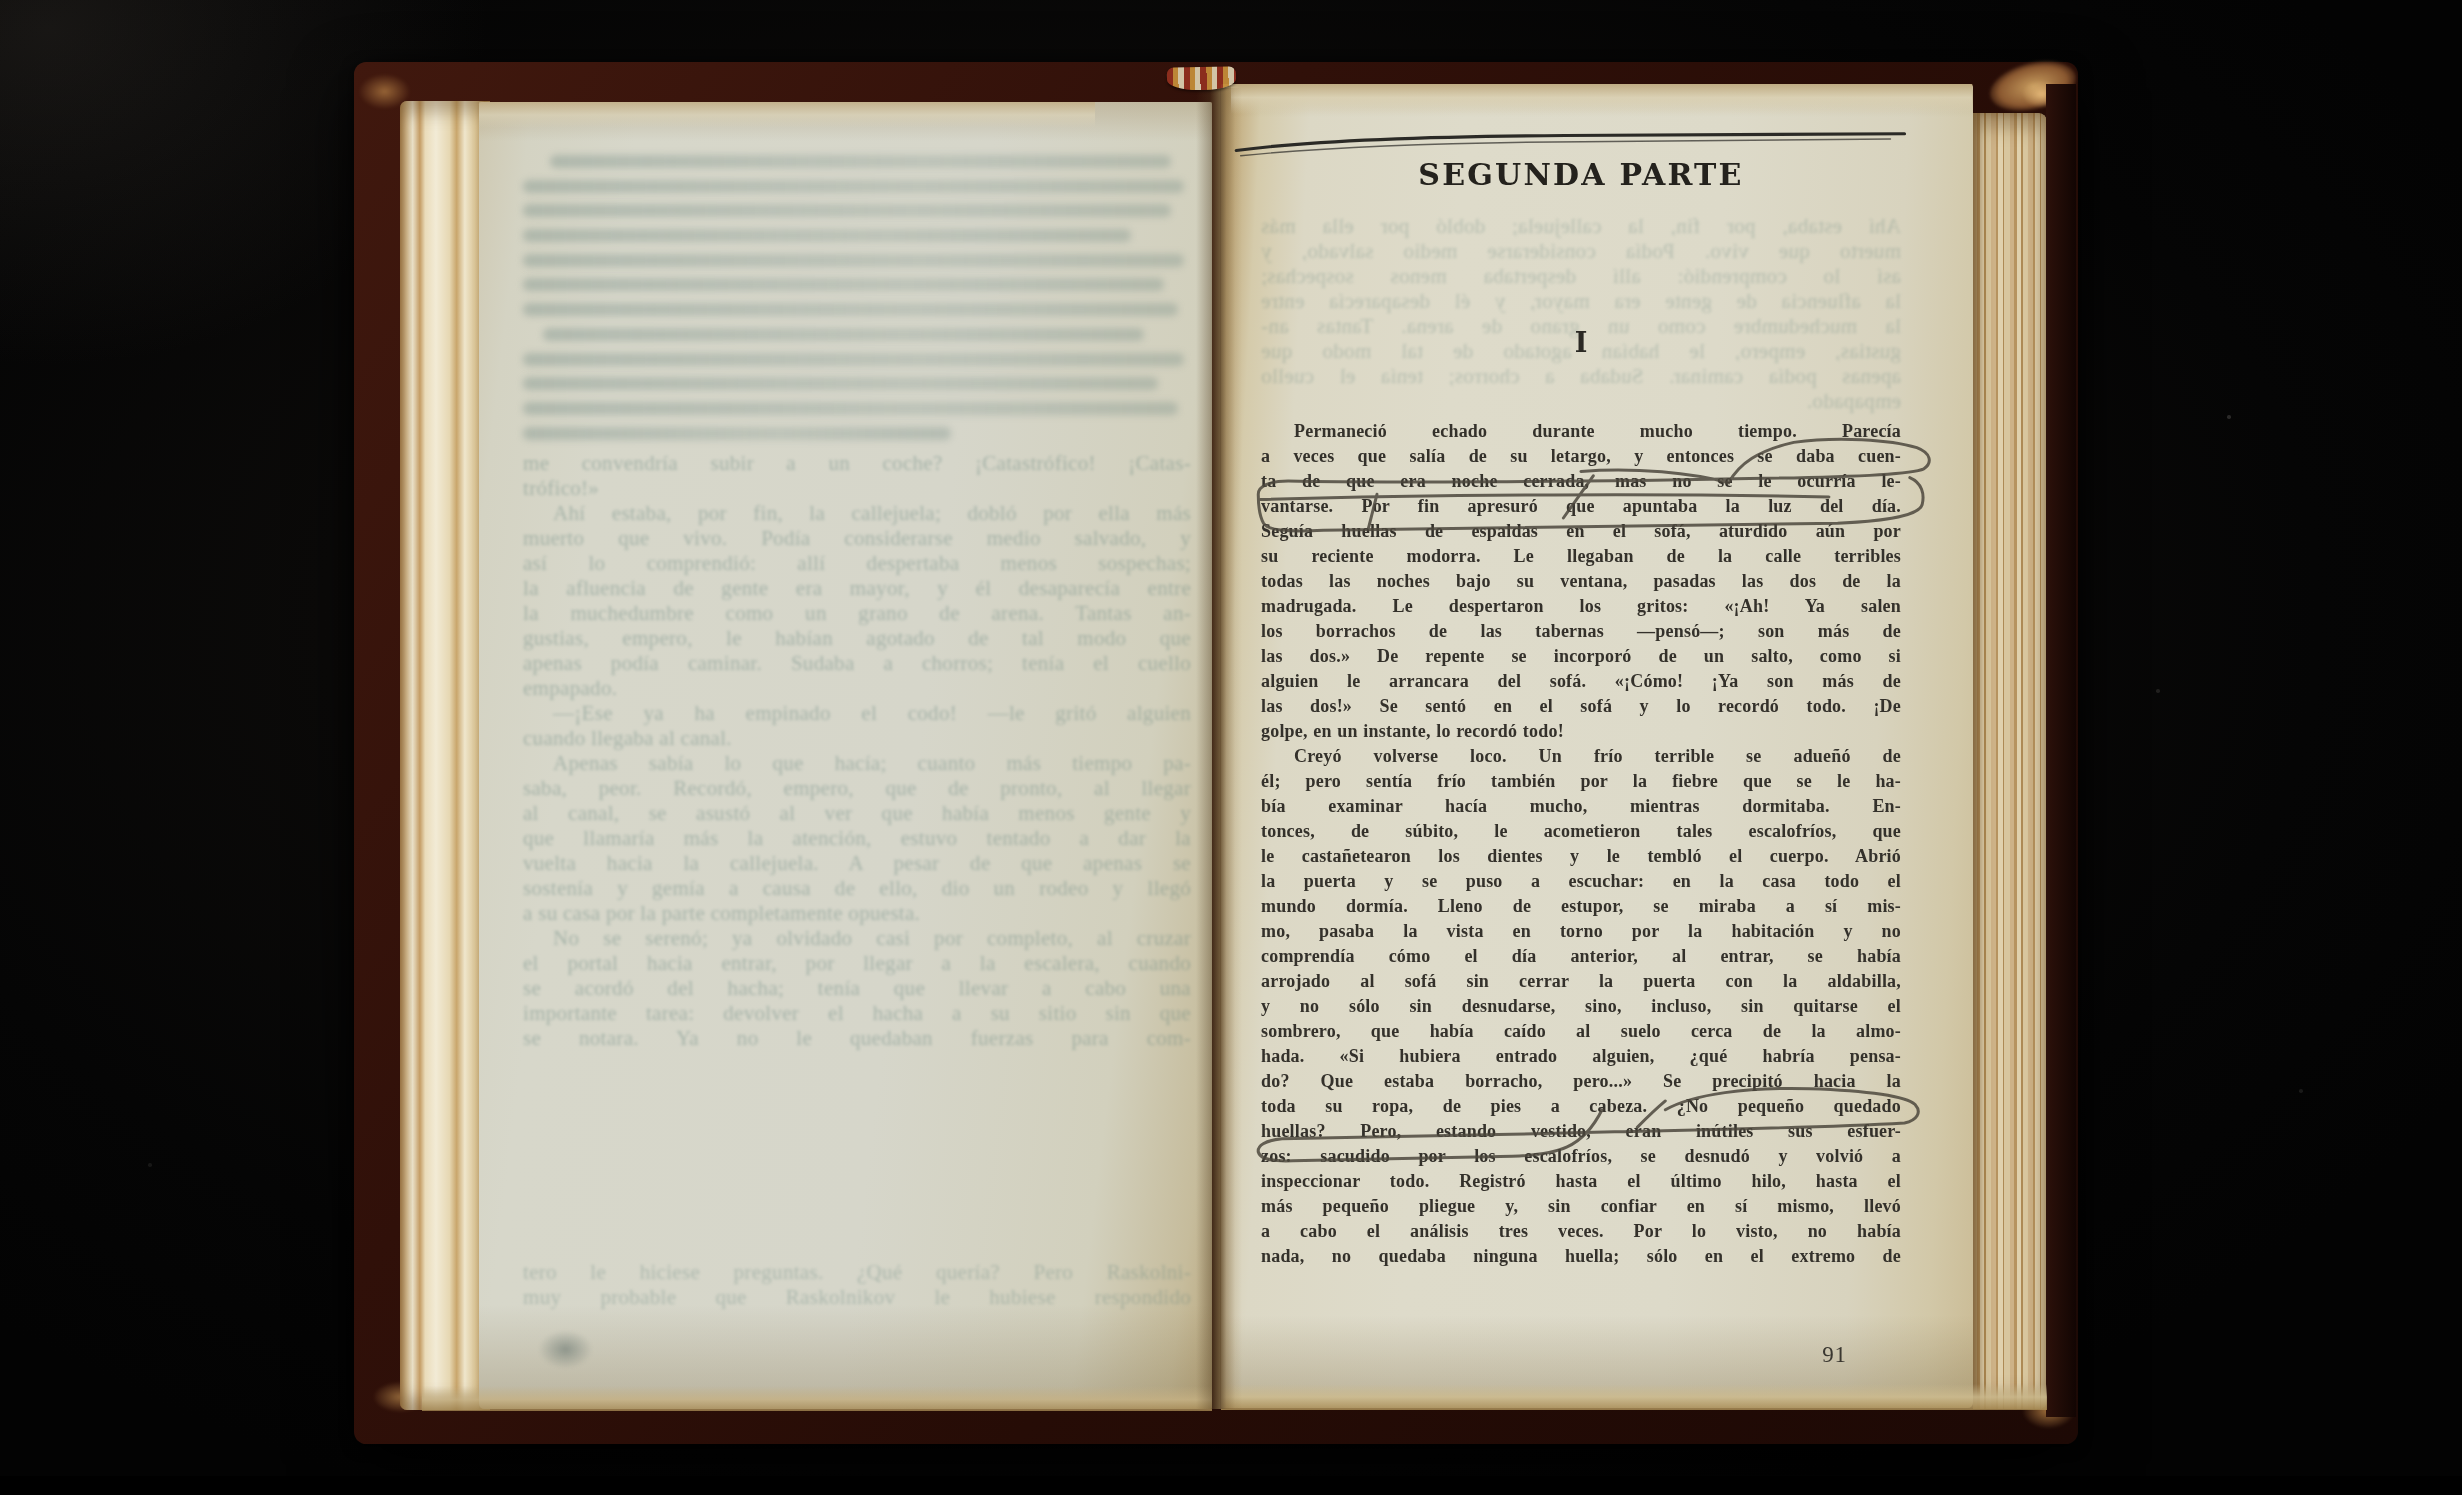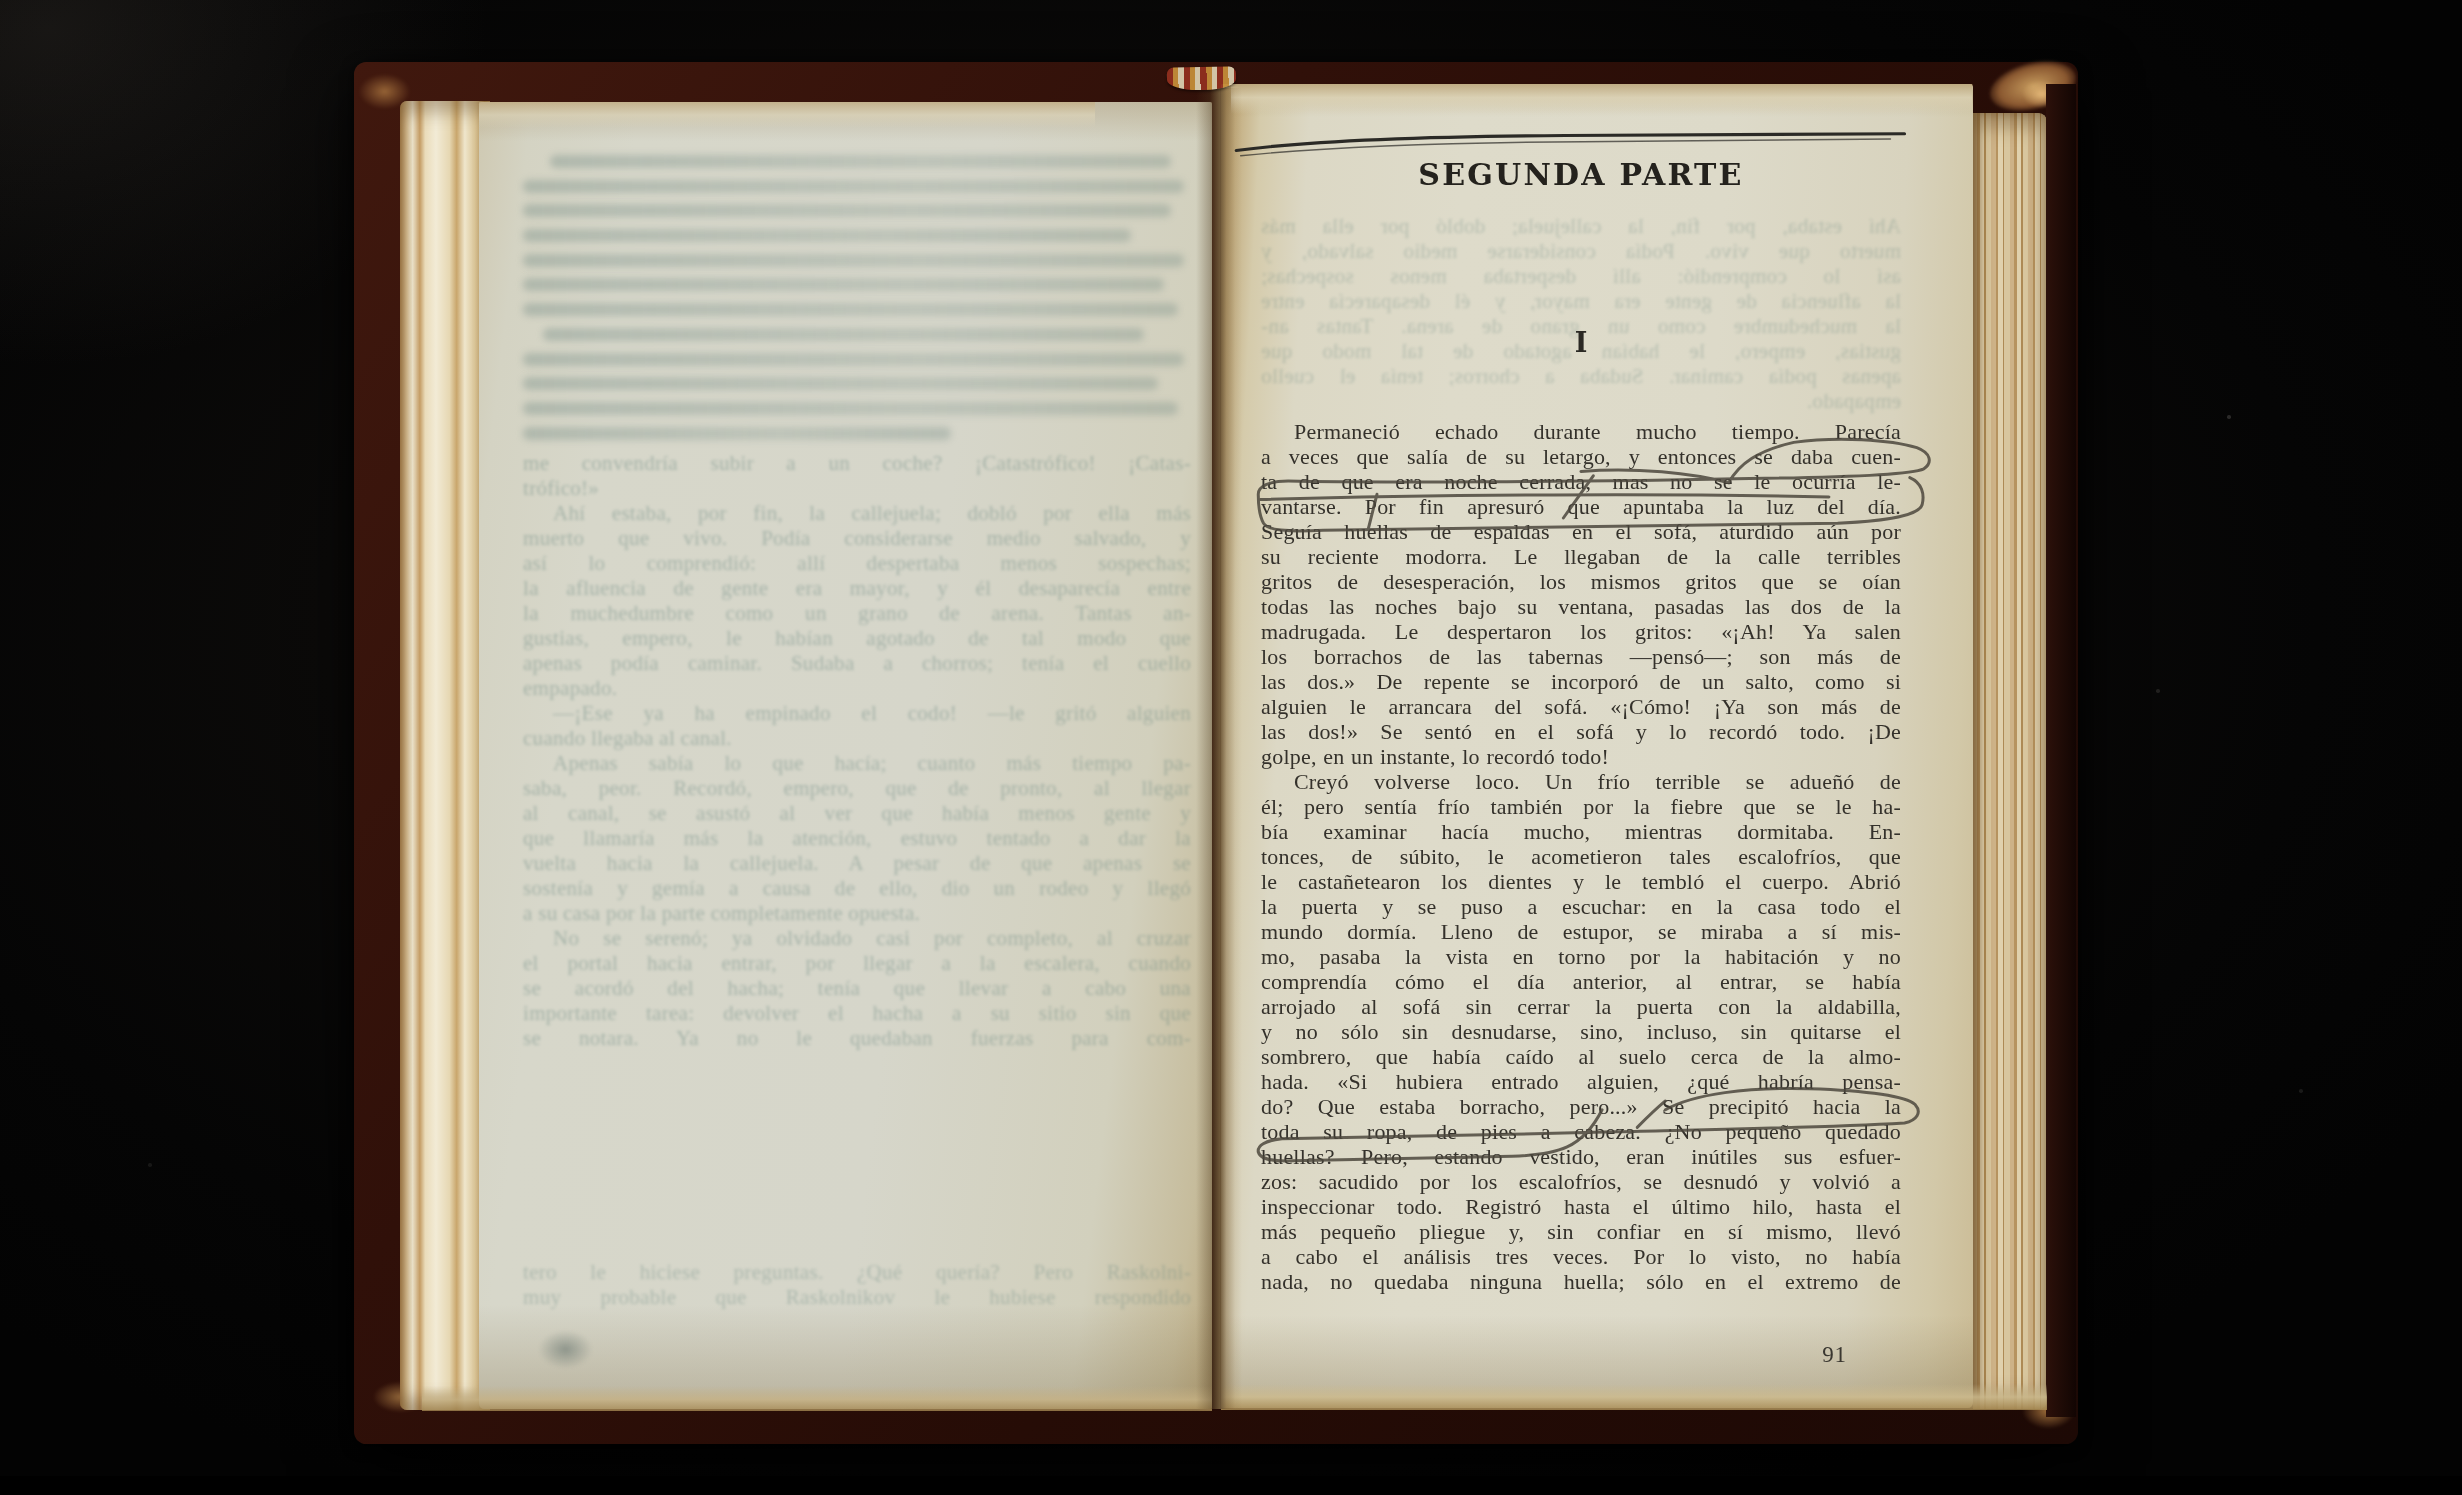--- a/index.html
+++ b/index.html
@@ -86,22 +86,22 @@
   .rp-ghost{position:absolute;left:1261px;top:214px;width:640px;transform:scaleX(-1);
     filter:blur(1.6px);opacity:.30;}
 
   
   .part-title{position:absolute;left:1261px;top:157px;width:640px;text-align:center;
     font-family:"DejaVu Serif", serif;font-weight:bold;font-size:30px;letter-spacing:2.2px;
     color:#24221d;}
   .chapter{position:absolute;left:1261px;top:327px;width:640px;text-align:center;
     font-family:"DejaVu Serif", serif;font-weight:bold;font-size:27px;color:#2b2924;}
   .bodytext{position:absolute;left:1261px;top:419px;width:640px;color:#34312b;}
-  .bodyline{height:25px;line-height:25px;font-size:22px;overflow:hidden;
-    text-align:justify;text-align-last:justify;letter-spacing:0.2px;word-spacing:0.9px;}
+  .bodyline{height:25px;line-height:25px;font-size:18px;overflow:hidden;
+    text-align:justify;text-align-last:justify;letter-spacing:0.2px;word-spacing:0.9px;font-weight:bold;}
   .bodyline.indent{text-indent:33px;}
   .bodyline.short{text-align-last:left;}
   .page-number{position:absolute;left:1207px;top:1342px;width:640px;text-align:right;
     font-size:23px;color:#3a3730;letter-spacing:0.9px;}
 
   .ink-overlay{position:absolute;left:0;top:0;width:2462px;height:1495px;pointer-events:none;}
 </style>
 </head>
 <body>
 
@@ -192,21 +192,20 @@
   <div class="chapter">I</div>
   <div class="bodytext">
     <div>
 
     <div class="bodyline indent">Permaneció echado durante mucho tiempo. Parecía</div>
         <div class="bodyline">a veces que salía de su letargo, y entonces se daba cuen-</div>
         <div class="bodyline">ta de que era noche cerrada, mas no se le ocurría le-</div>
         <div class="bodyline">vantarse. Por fin apresuró que apuntaba la luz del día.</div>
         <div class="bodyline">Seguía huellas de espaldas en el sofá, aturdido aún por</div>
         <div class="bodyline">su reciente modorra. Le llegaban de la calle terribles</div>
-        <div class="bodyline">gritos de desesperación, los mismos gritos que se oían</div>
         <div class="bodyline">todas las noches bajo su ventana, pasadas las dos de la</div>
         <div class="bodyline">madrugada. Le despertaron los gritos: «¡Ah! Ya salen</div>
         <div class="bodyline">los borrachos de las tabernas —pensó—; son más de</div>
         <div class="bodyline">las dos.» De repente se incorporó de un salto, como si</div>
         <div class="bodyline">alguien le arrancara del sofá. «¡Cómo! ¡Ya son más de</div>
         <div class="bodyline">las dos!» Se sentó en el sofá y lo recordó todo. ¡De</div>
         <div class="bodyline short">golpe, en un instante, lo recordó todo!</div>
       </div>
     <div>
 

